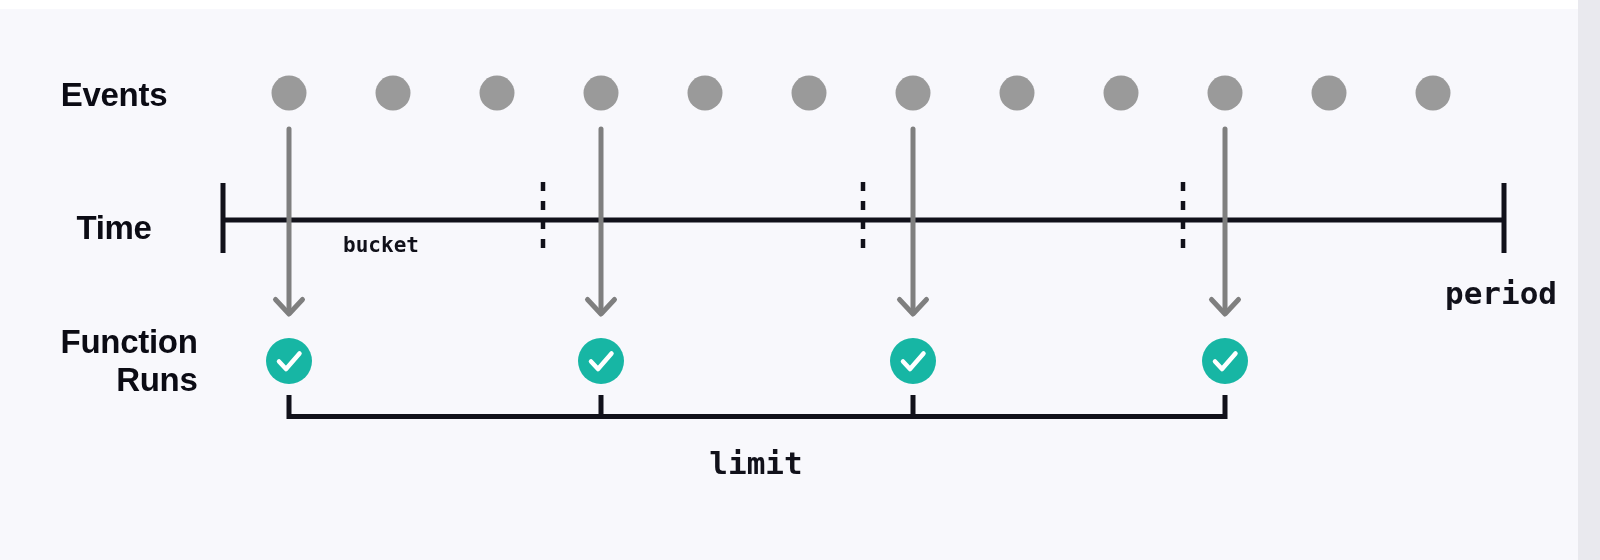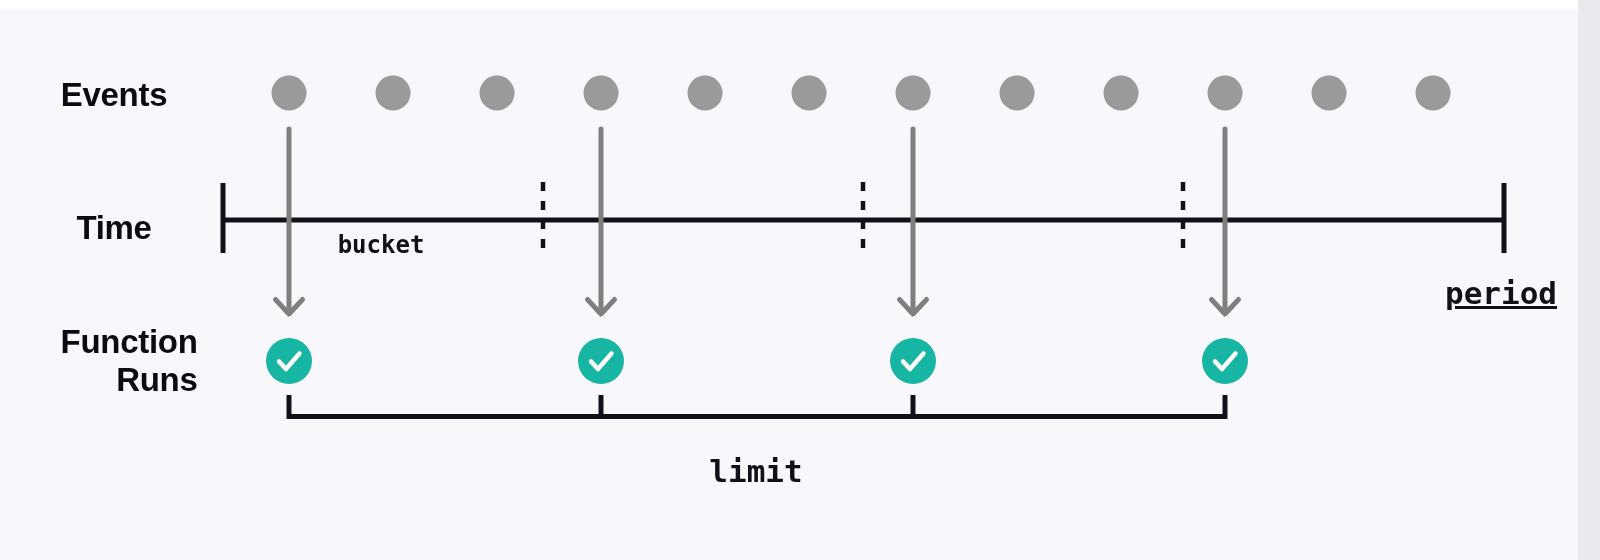--- a/index.html
+++ b/index.html
@@ -30,37 +30,37 @@
   }
   .row-label.wrap { width:175px; }
   .mono-label {
     position:absolute;
     transform:translate(-50%,-50%);
     font-family:"DejaVu Sans Mono", monospace;
     font-weight:bold;
     color:#11111a;
     white-space:nowrap;
   }
-  .mono-small { font-size:24px; }
+  .mono-small { font-size:21px; }
   .mono-big   { font-size:31px; }
 </style>
 </head>
 <body>
 
 <div class="diagram">
 
   <div class="top-strip"></div>
 
   <div class="row-label" style="left:114px; top:95px;">Events</div>
   <div class="row-label" style="left:114px; top:216px;margin-top:12px;">Time</div>
   <div class="row-label wrap" style="left:110px; top:361px;text-align:right;">Function Runs</div>
 
   <div class="mono-label mono-small" style="left:381px; top:245px;">bucket</div>
-  <div class="mono-label mono-big" style="left:1501px; top:293px;text-decoration:underline;">period</div>
-  <div class="mono-label mono-big" style="left:756px; top:463px;margin-top:8px;">limit</div>
+  <div class="mono-label mono-big" style="left:1501px; top:293px;">period</div>
+  <div class="mono-label mono-big" style="left:756px; top:463px;">limit</div>
 
   <svg class="layer" viewBox="0 0 1600 560">
 
     <g fill="#9a9a9a">
       <circle cx="289" cy="93" r="17.5"></circle>
       <circle cx="393" cy="93" r="17.5"></circle>
       <circle cx="497" cy="93" r="17.5"></circle>
       <circle cx="601" cy="93" r="17.5"></circle>
       <circle cx="705" cy="93" r="17.5"></circle>
       <circle cx="809" cy="93" r="17.5"></circle>

